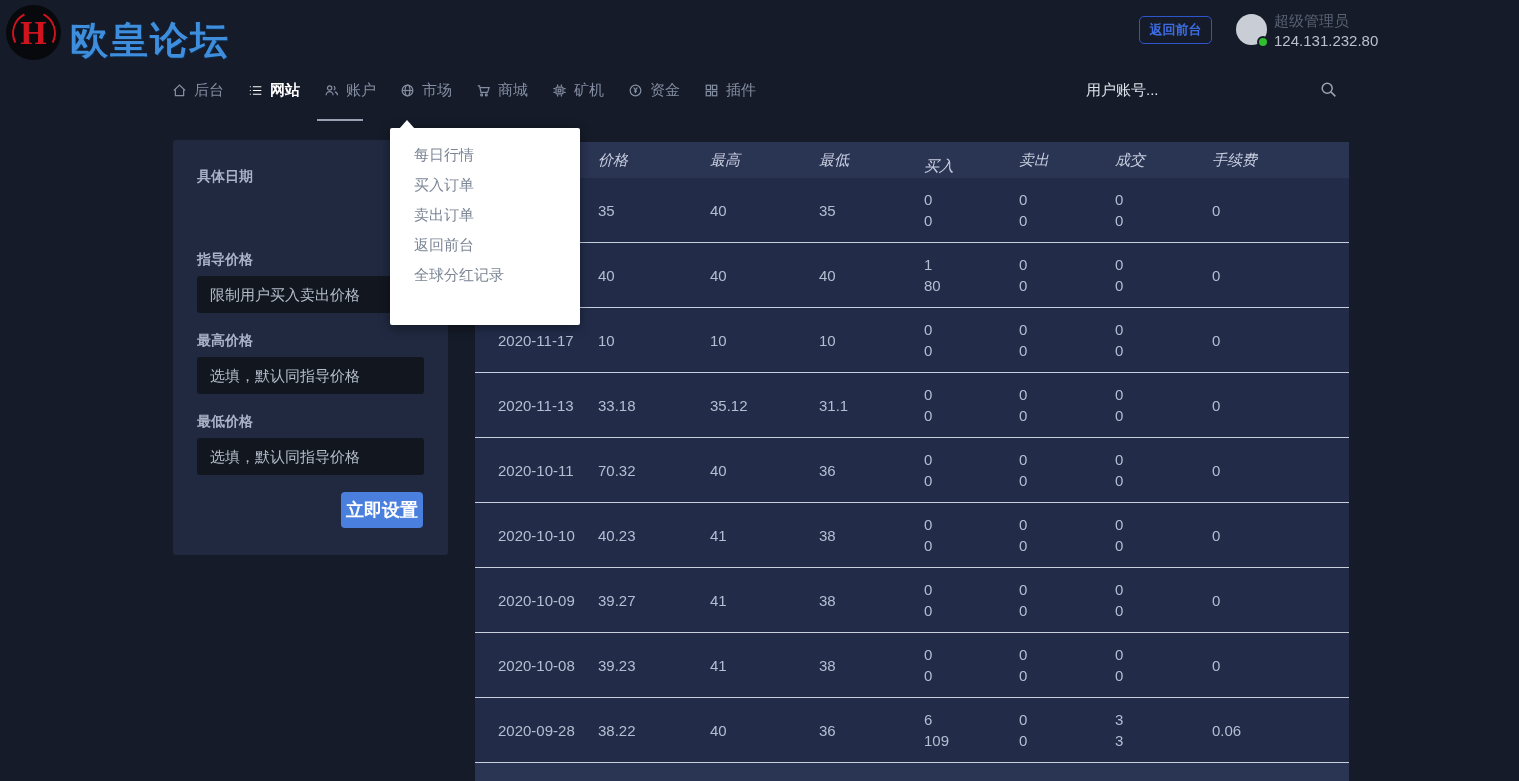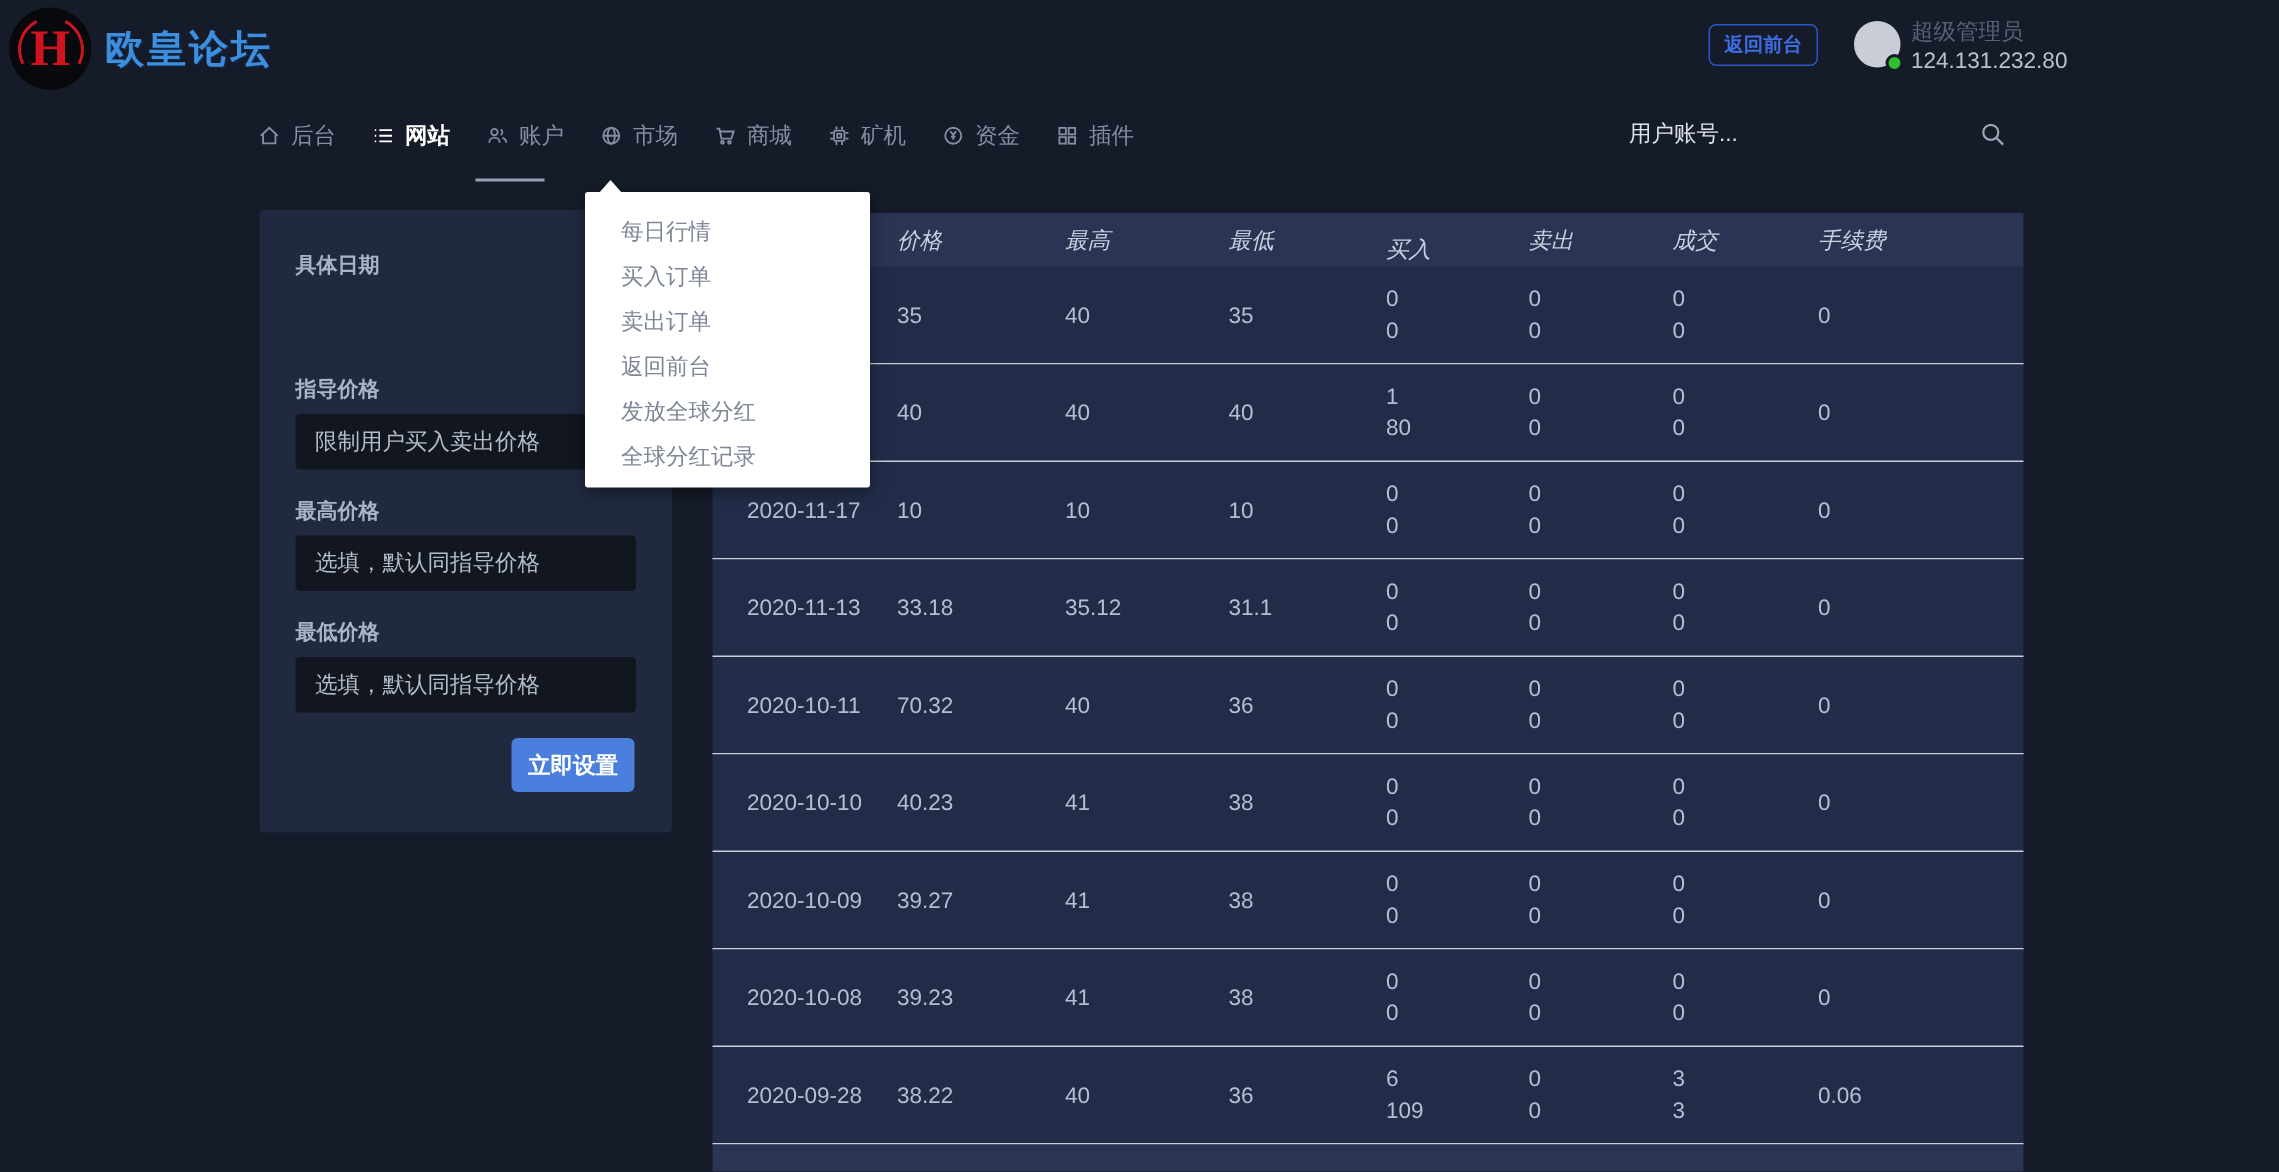--- a/index.html
+++ b/index.html
@@ -10,21 +10,21 @@
     font-family:"Liberation Sans","DejaVu Sans",sans-serif;
     color:#b5bed1;
   }
   
   .logo-circle { position:absolute; left:6px; top:5px; width:55px; height:55px;
     border-radius:50%; background:#08090c; display:flex; align-items:center; justify-content:center; cursor:pointer; }
   .logo-arc { position:absolute; width:44px; height:44px; border:2px solid transparent; border-radius:50%; }
   .logo-arc.l { border-left-color:#cf1420; transform:rotate(18deg); }
   .logo-arc.r { border-right-color:#cf1420; transform:rotate(-18deg); }
   .logo-h { color:#cf1420; font:bold 34px "Liberation Serif","DejaVu Serif",serif; line-height:1; }
-  .brand-title { position:absolute; left:70px; top:15px; font-size:26px; font-weight:bold;
+  .brand-title { position:absolute; left:70px; top:15px; font-size:38px; font-weight:bold;
     color:#3e8edd; letter-spacing:2px; cursor:pointer; text-shadow:1px 1px 0 #0d2c4e; }
   .back-btn { position:absolute; left:1139px; top:16px; width:73px; height:28px;
     background:transparent; border:1px solid #2d55cc; border-radius:5px;
     color:#3e6de2; font-size:13px; font-weight:bold; cursor:pointer;
     font-family:"Liberation Sans",sans-serif; }
   .avatar { position:absolute; left:1236px; top:14px; width:31px; height:31px;
     border-radius:50%; background:#c9ced6; cursor:pointer; }
   .status-dot { position:absolute; right:-2px; bottom:-3px; width:12px; height:12px;
     border-radius:50%; background:#2fbf2f; border:2px solid #151b28; }
   .user-name { position:absolute; left:1274px; top:12px; font-size:15px; color:#596273; }
@@ -43,21 +43,21 @@
   
   .sidebar { position:absolute; left:173px; top:140px; width:275px; height:415px;
     background:#202940; border-radius:3px; }
   .f-label { position:absolute; left:24px; font-size:14px; font-weight:bold; color:#a9b3c7; }
   .f-input { position:absolute; left:24px; width:227px; height:37px; background:#12161f;
     border:none; outline:none; border-radius:3px; padding:0 13px; color:#c3ccda; font-size:15px;
     font-family:"Liberation Sans",sans-serif; }
   .f-input.dim::placeholder { color:#6a7484; opacity:1; }
   .f-input.mid::placeholder { color:#b4bdcb; opacity:1; }
   .submit-btn { position:absolute; left:168px; top:352px; width:82px; height:36px;
-    background:#4a7fdd; border:none; border-radius:4px; color:#ffffff; font-size:15px;
+    background:#4a7fdd; border:none; border-radius:4px; color:#ffffff; font-size:18px;
     font-weight:bold; cursor:pointer; font-family:"Liberation Sans",sans-serif; }
   
   .market-table { position:absolute; left:475px; top:142px; width:874px; }
   .thead { display:flex; align-items:center; height:36px; background:#2a3453;
     color:#c9d0e0; font-size:15px; padding-left:23px;font-style:italic; }
   .trow { display:flex; align-items:center; height:65px; background:#222c49;
     border-bottom:1px solid #c9cfdb; padding-left:23px; font-size:15px; color:#b5bed1; }
   .trow.partial { background:#2a3453; border-bottom:none; height:65px; }
   .cell { flex:none; overflow:hidden; }
   .cell .l2 { display:block; line-height:21px; }
@@ -375,15 +375,14 @@
       </div>
     </div>
 </div>
 
 <div class="dropdown-arrow"></div>
 <div class="dropdown" id="dropdown">
     <div class="dd-item">每日行情</div>
     <div class="dd-item">买入订单</div>
     <div class="dd-item">卖出订单</div>
     <div class="dd-item">返回前台</div>
-    <div class="dd-item">发放全球分红</div>
     <div class="dd-item">全球分红记录</div>
   </div>
 
 </body></html>

